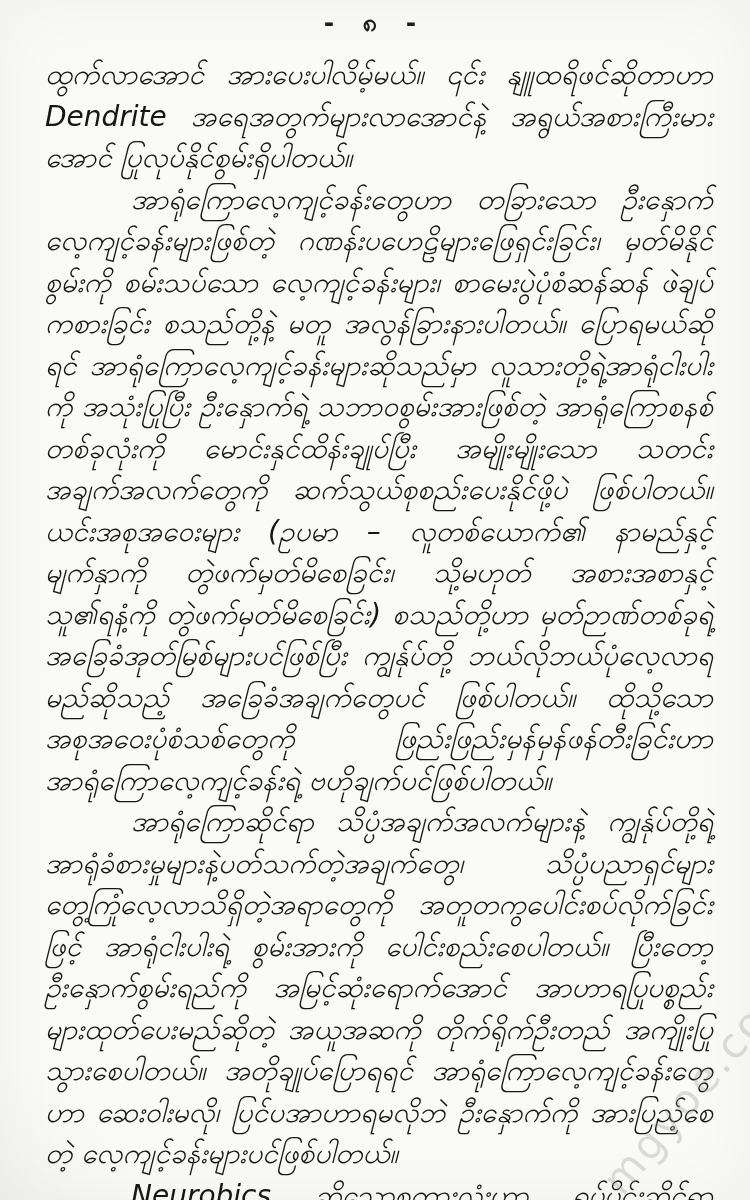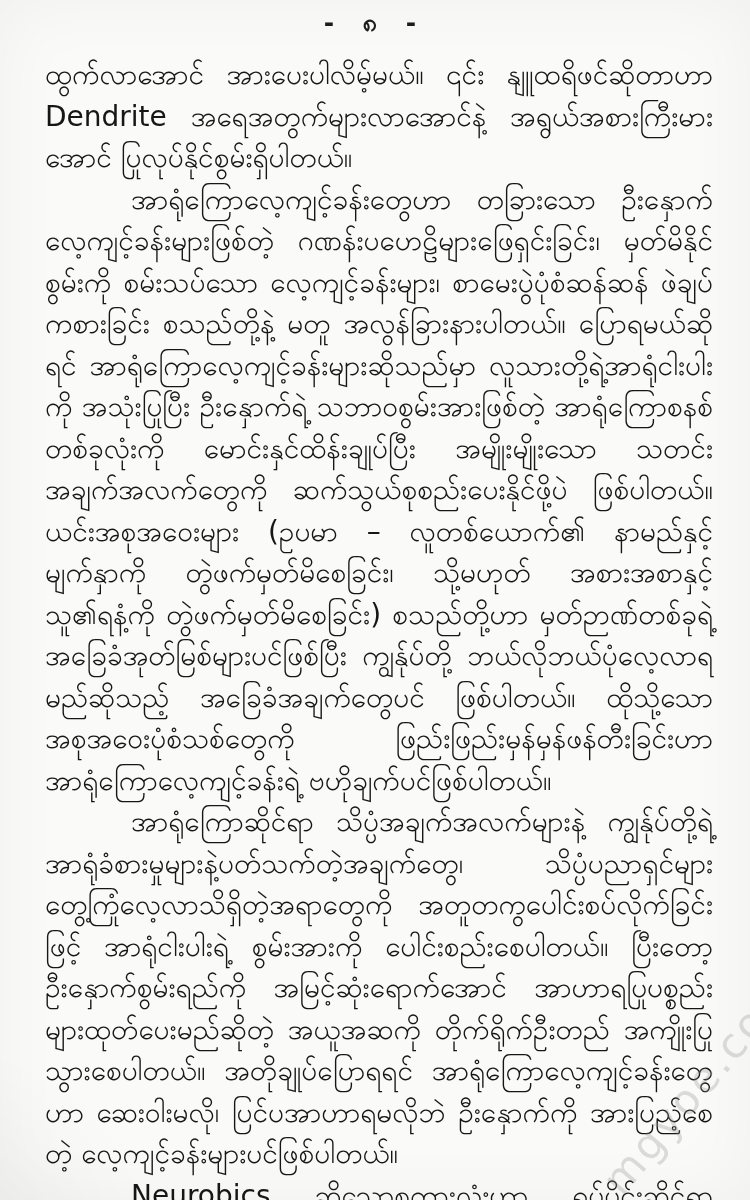--- a/index.html
+++ b/index.html
@@ -48,20 +48,21 @@
     left: 45px;
     width: 668px;
     font-size: 28px;
     line-height: 41.5px;
     color: #161616;
     text-align: justify;
   }
   .para {
     margin: 0;
     padding: 0;
+    font-style: italic;
   }
   .para.indented {
     text-indent: 86px;
   }
   .watermark {
     position: absolute;
     left: 568px;
     top: 1072px;
     width: 240px;
     height: 48px;

